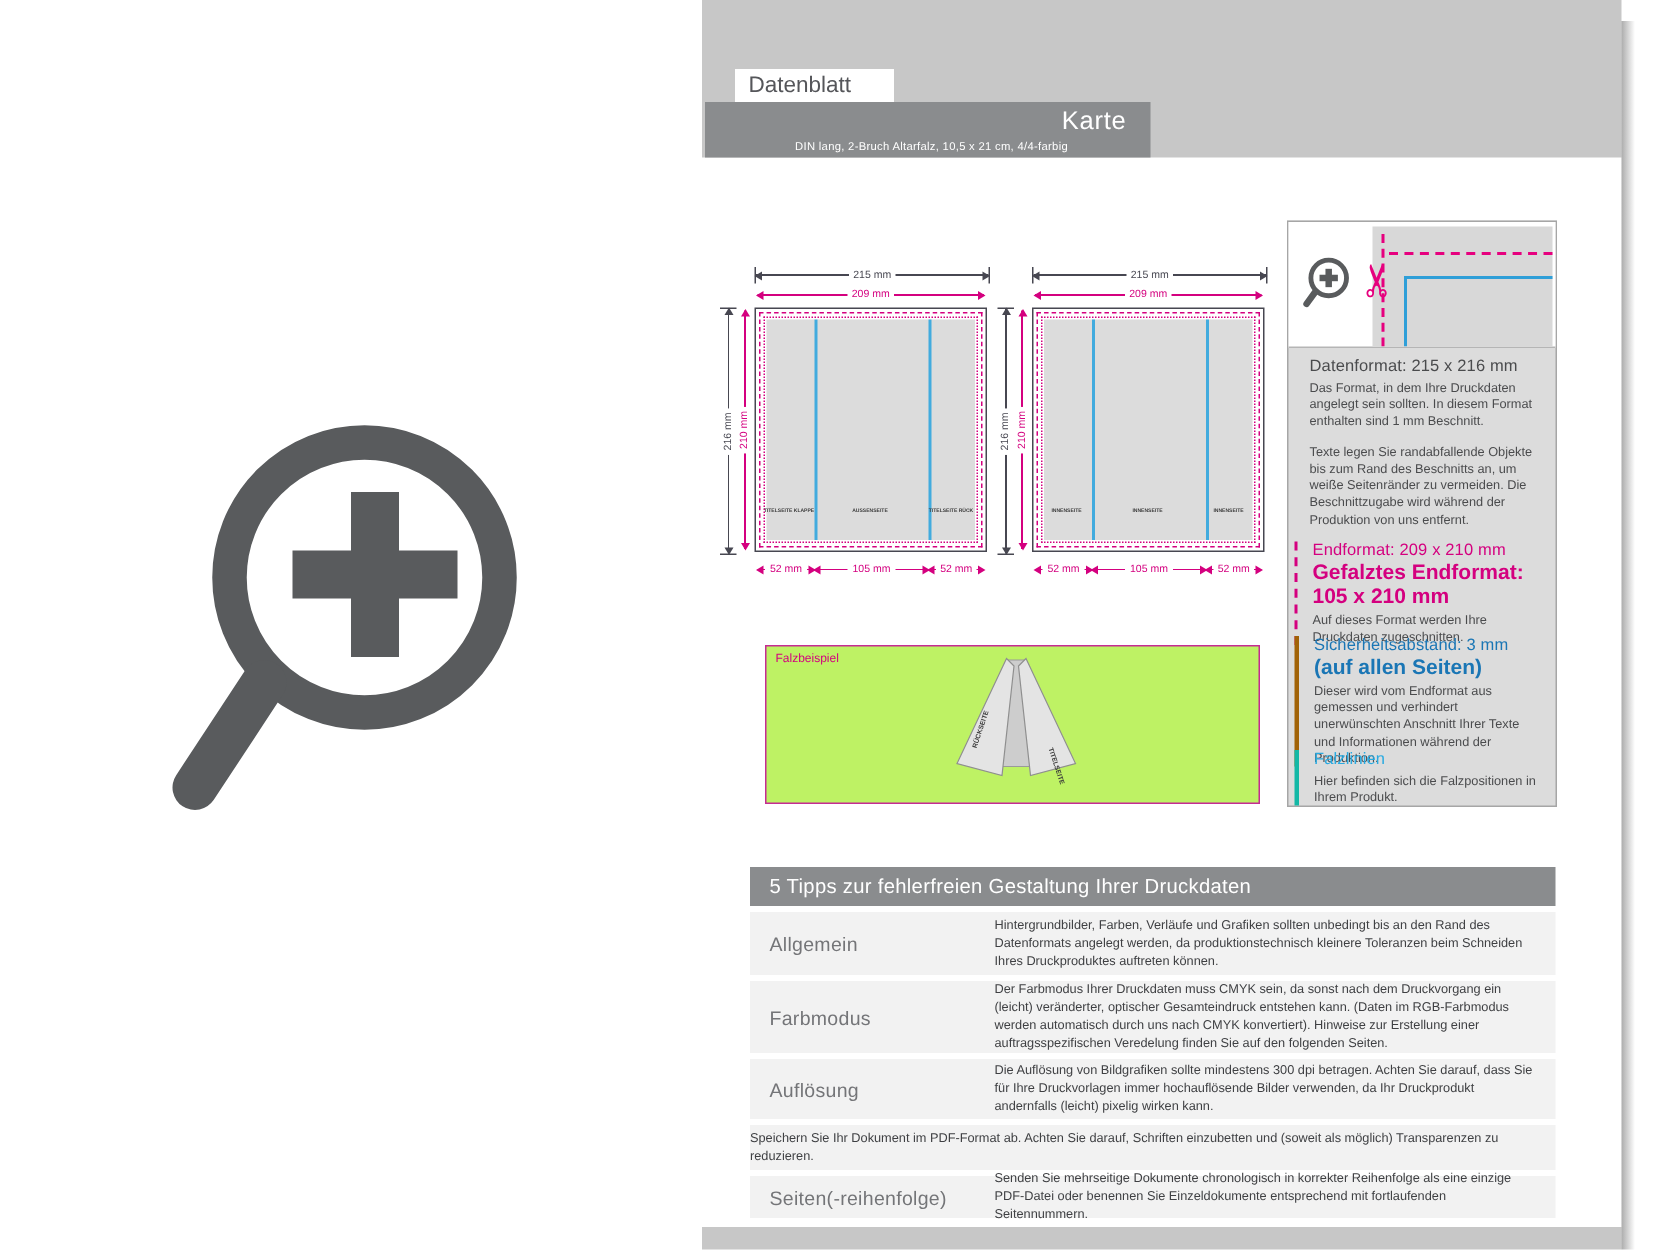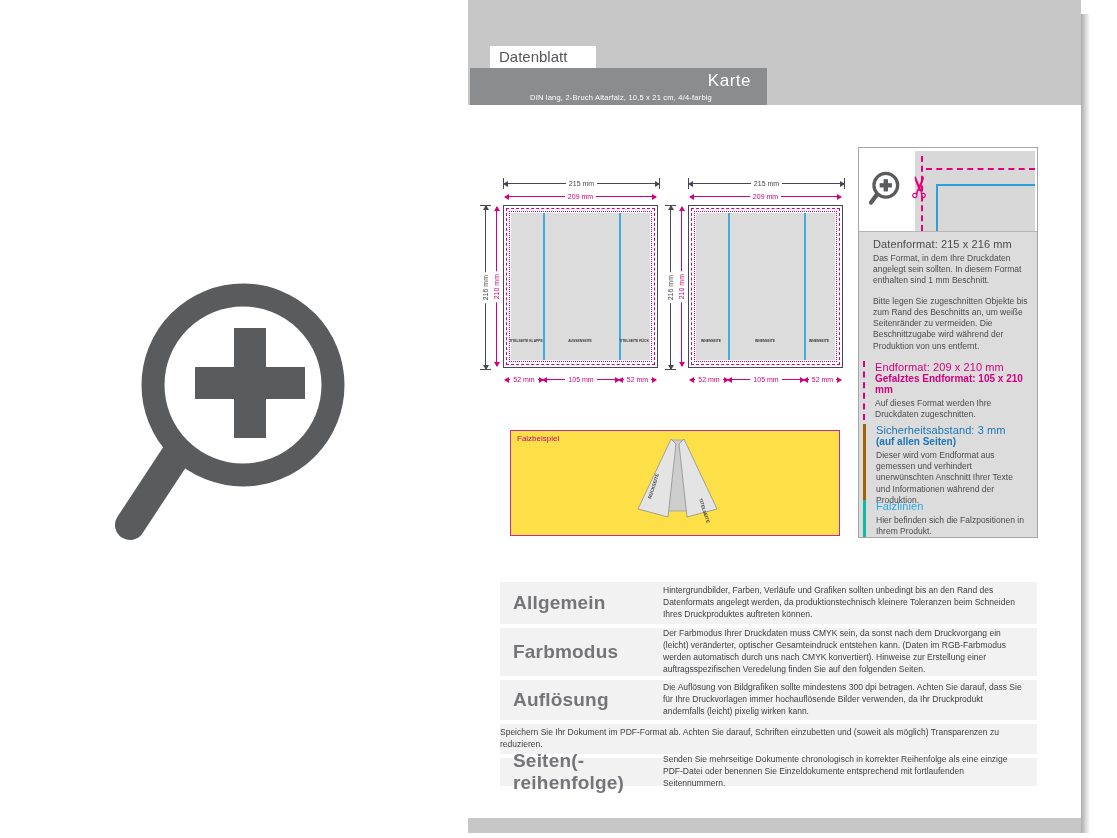--- a/index.html
+++ b/index.html
@@ -43,39 +43,39 @@
   .fold{position:absolute;top:0;bottom:0;width:1.5px;background:#42abde;}
   .plabel{position:absolute;font-size:8px;font-weight:bold;color:#3a3a3a;
           transform:translateX(-50%) scale(.42);transform-origin:center;white-space:nowrap;}
 
   
   .panel{position:absolute;left:858px;top:147px;width:180px;height:391px;background:#dcdcdc;border:1px solid #a6a6a6;box-sizing:border-box;}
   .panel .imgbox{position:absolute;left:0;top:0;width:178px;height:84px;background:#fff;border-bottom:1px solid #b5b5b5;box-sizing:border-box;overflow:hidden;}
   .panel .detail{position:absolute;left:56px;top:3px;width:120px;height:80px;background:#d8d8d8;}
   .ips{position:absolute;left:4px;right:8px;padding-left:10px;}
   .ip-h{font-size:11px;font-weight:normal;letter-spacing:.1px;}
-  .ip-sub{font-size:10px;font-weight:bold;}
+  .ip-sub{font-size:14px;font-weight:bold;}
   .ips p{margin:3px 0 0 0;font-size:8.5px;line-height:1.32;color:#4a4b4d;}
   .bar-end{border-left:2px dashed #d4007f;}
   .bar-safe{border-left:3px solid #a16207;}
   .bar-falz{border-left:3px solid #14b8a6;}
   .c-end{color:#d4007f;}
   .c-safe{color:#1a76b5;}
   .c-falz{color:#29aae1;}
 
   
-  .falzbox{position:absolute;left:510px;top:430px;width:330px;height:106px;border:1px solid #c52b93;background:#fde047;box-sizing:border-box;}
+  .falzbox{position:absolute;left:510px;top:430px;width:330px;height:106px;border:1px solid #c52b93;background:#bef264;box-sizing:border-box;}
   .falzbox .lbl{position:absolute;left:6px;top:3px;font-size:8px;color:#d4007f;}
 
   
   .tips{position:absolute;left:500px;top:578px;width:537px;}
   .tips .hd{height:26px;background:#8a8c8e;color:#fff;font-size:13.5px;line-height:26px;padding-left:13px;letter-spacing:.2px;}
   .trow{display:flex;background:#f2f2f2;margin-top:4px;}
   .trow .lab{width:163px;min-width:163px;display:flex;align-items:center;padding-left:13px;box-sizing:border-box;
-             font-size:19px;color:#747578;letter-spacing:.2px;font-weight:bold;}
+             font-size:13px;color:#747578;letter-spacing:.2px;}
   .trow .txt{flex:1;display:flex;align-items:center;padding:4px 12px 4px 0;font-size:8.5px;line-height:1.4;color:#3f4043;}
 
   .shadow{position:absolute;left:1081px;top:14px;width:9px;height:819px;
           background:linear-gradient(to right,rgba(90,90,90,.5),rgba(120,120,120,0));}
   .scissors{position:absolute;font-size:30px;color:#e6007e;transform:rotate(-90deg);line-height:1;}
 </style>
 </head>
 <body>
 
 <div id="canvas">
@@ -184,21 +184,21 @@
         <circle cx="55" cy="42" r="33" fill="none" stroke="#595b5d" stroke-width="9"></circle>
         <rect x="38" y="36" width="34" height="12" fill="#595b5d"></rect>
         <rect x="49" y="25" width="12" height="34" fill="#595b5d"></rect>
         <line x1="30" y1="68" x2="14" y2="90" stroke="#595b5d" stroke-width="12" stroke-linecap="round"></line>
       </svg>
     </div>
 
     <div class="ips" style="top:90px">
       <div class="ip-h">Datenformat: 215 x 216 mm</div>
       <p>Das Format, in dem Ihre Druckdaten angelegt sein sollten. In diesem Format enthalten sind 1 mm Beschnitt.</p>
-      <p style="margin-top:9px">Bitte legen Sie zugeschnitten Objekte bis zum Rand des Beschnitts an, um weiße Seitenränder zu vermeiden. Die Beschnittzugabe wird während der Produktion von uns entfernt.</p>
+      <p style="margin-top:9px">Texte legen Sie randabfallende Objekte bis zum Rand des Beschnitts an, um weiße Seitenränder zu vermeiden. Die Beschnittzugabe wird während der Produktion von uns entfernt.</p>
     </div>
 
     <div class="ips bar-end" style="top:213px">
       <div class="ip-h c-end">Endformat: 209 x 210 mm</div>
       <div class="ip-sub c-end">Gefalztes Endformat: 105 x 210 mm</div>
       <p>Auf dieses Format werden Ihre Druckdaten zugeschnitten.</p>
     </div>
 
     <div class="ips bar-safe" style="top:276px">
       <div class="ip-h c-safe">Sicherheitsabstand: 3 mm</div>
@@ -217,20 +217,21 @@
     <svg class="abs" style="left:110px;top:4px" width="110" height="96" viewBox="0 0 110 96">
       <polygon points="51,5 62,5 71,76 44,76" fill="#cdcdcd" stroke="#9a9a9a" stroke-width="0.7"></polygon>
       <polygon points="50,4 55,9 47,82 17,74" fill="#e4e4e4" stroke="#8f8f8f" stroke-width="0.8"></polygon>
       <polygon points="63,4 58,9 66,82 96,74" fill="#e4e4e4" stroke="#8f8f8f" stroke-width="0.8"></polygon>
       <text x="30" y="64" transform="rotate(-72 30 64)" font-size="4.5" font-weight="bold" fill="#3a3a3a" font-family="Liberation Sans">RÜCKSEITE</text>
       <text x="78" y="64" transform="rotate(72 78 64)" font-size="4.5" font-weight="bold" fill="#3a3a3a" font-family="Liberation Sans">TITELSEITE</text>
     </svg>
   </div>
 
   <div class="tips">
+    <div class="hd">5 Tipps zur fehlerfreien Gestaltung Ihrer Druckdaten</div>
 
     <div class="trow" style="height:42px">
       <div class="lab">Allgemein</div>
       <div class="txt">Hintergrundbilder, Farben, Verläufe und Grafiken sollten unbedingt bis an den Rand des Datenformats angelegt werden, da produktionstechnisch kleinere Toleranzen beim Schneiden Ihres Druckproduktes auftreten können.</div>
     </div>
     <div class="trow" style="height:48px">
       <div class="lab">Farbmodus</div>
       <div class="txt">Der Farbmodus Ihrer Druckdaten muss CMYK sein, da sonst nach dem Druckvorgang ein (leicht) veränderter, optischer Gesamteindruck entstehen kann. (Daten im RGB-Farbmodus werden automatisch durch uns nach CMYK konvertiert). Hinweise zur Erstellung einer auftragsspezifischen Veredelung finden Sie auf den folgenden Seiten.</div>
     </div>
     <div class="trow" style="height:40px">

